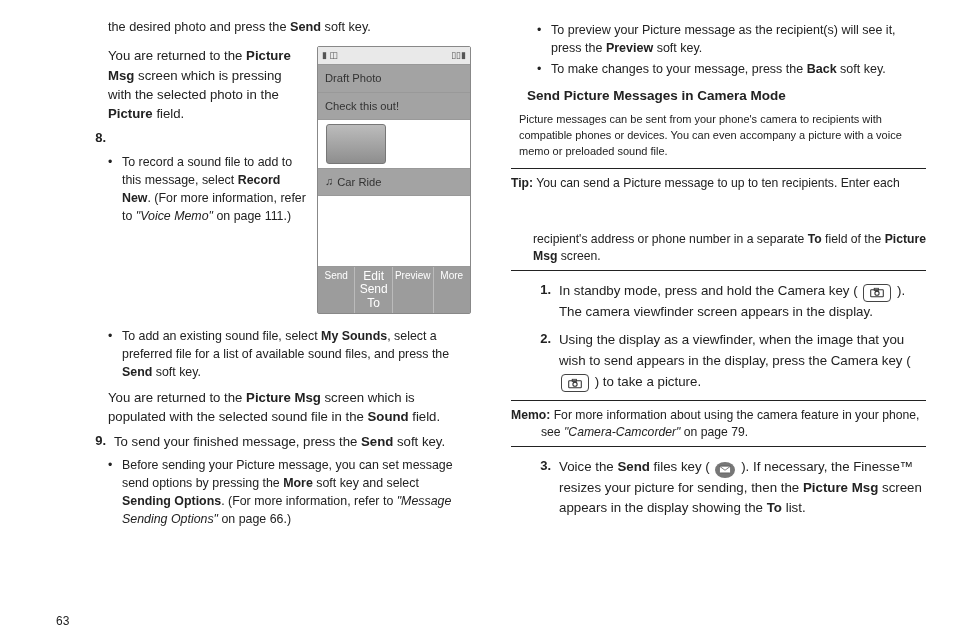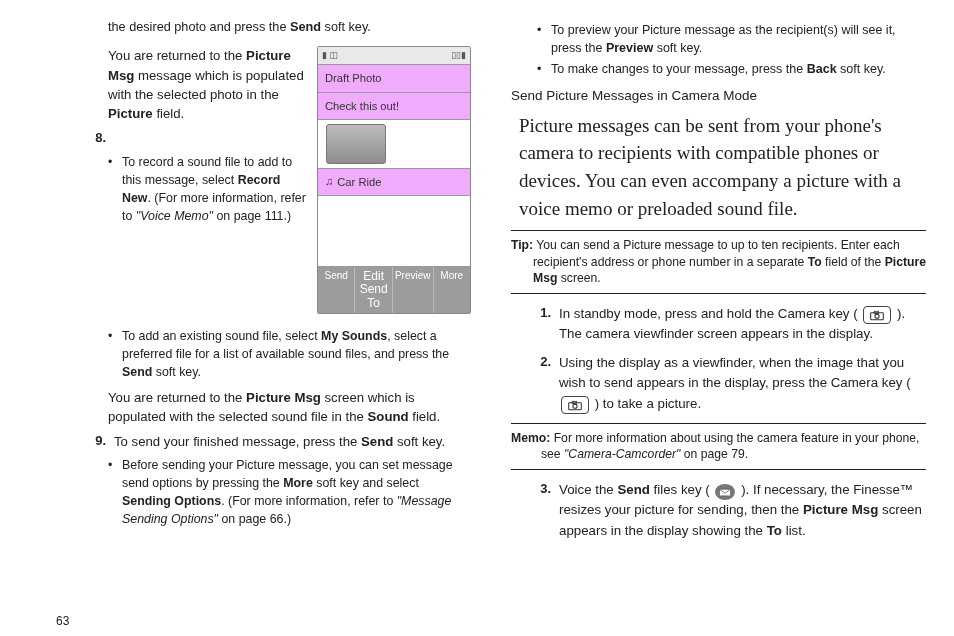--- a/index.html
+++ b/index.html
@@ -65,21 +65,21 @@
     padding: 4px 0;
     border-bottom: 1px solid #999;
     background: #e3e3e2;
     font-weight: normal;
     font-family: "Comic Sans MS", Arial, sans-serif;
   }
   .fig-row {
     padding: 5px 7px;
     border-bottom: 1px solid #999;
     font-size: 11.2px;
-    background:#f0abfc;
+    background:#a3a3a3;
     font-family: "Comic Sans MS", Arial, sans-serif;
     display:flex;
     align-items:center;
     gap:4px;
   }
   .fig-imgrow {
     padding: 4px 8px;
     border-bottom: 1px solid #999;
     background:#fff;
   }
@@ -144,43 +144,42 @@
   .bullet .bt { flex:1; }
   .bullet .bt strong { font-weight: bold; }
   .bullet .bt em { font-style: italic; }
 
   .para {
     margin: 6px 0 6px 52px;
   }
   .para strong { font-weight: bold; }
 
   .heading {
-    font-weight: normal;
+    font-weight: bold;
     font-size: 13.5px;
-    margin: 8px 0 6px 0;
+    margin: 8px 0 6px 16px;
   }
   .body-right {
     margin: 0 0 8px 8px;
-    font-size: 19px;
-    font-family: Liberation Serif, serif;
+    font-size: 11px;
   }
 
   .notebox {
     border-top: 1px solid #222;
     border-bottom: 1px solid #222;
     padding: 6px 0;
     margin: 8px 0 10px 0;
     font-size: 12.2px;
     line-height:1.35;
   }
   .notebox .lead { font-weight: bold; }
   .notebox strong { font-weight: bold; }
   .notebox em { font-style: italic; }
   .notebox .cont { margin-left: 24px; display:block; }
-  .notebox.tip .cont { margin-left: 22px; }
+  .notebox.tip .cont { margin-left: 22px; margin-top: 40px; }
   .notebox.note .cont { margin-left: 30px; }
 
   .cam-key {
     display:inline-flex;
     align-items:center;
     justify-content:center;
     border:1.2px solid #444;
     border-radius:4px;
     width:26px;
     height:16px;
@@ -263,21 +262,21 @@
           <div class="edit">
             <span class="small">Edit</span>
             <span class="small">Send To</span>
           </div>
           <div>Preview</div>
           <div>More</div>
         </div>
       </div>
 
       <div class="para" style="margin-left:52px; margin-top:0;">
-        <span>You are returned to the </span><strong>Picture Msg</strong><span> message which is populated with the selected photo in the </span><strong>Picture</strong><span> field.</span>
+        <span>You are returned to the </span><strong>Picture Msg</strong><span> screen which is pressing with the selected photo in the </span><strong>Picture</strong><span> field.</span>
       </div>
 
       <div class="num-item">
         <div class="num">8.</div>
       </div>
 
       <div class="bullet">
         <div class="dot">•</div>
         <div class="bt">
           <span>To record a sound file to add to this message, select </span><strong>Record New</strong><span>. (For more information, refer to </span><em>"Voice Memo"</em><span>  on page 111.)</span>

